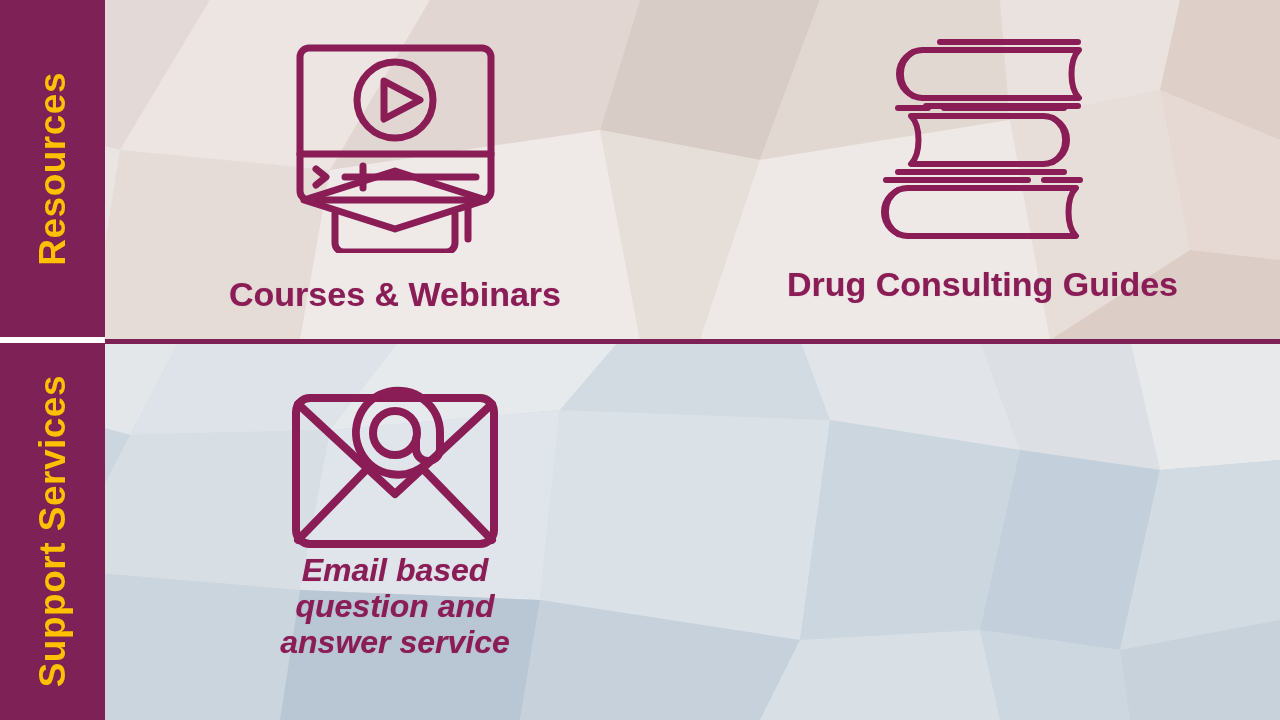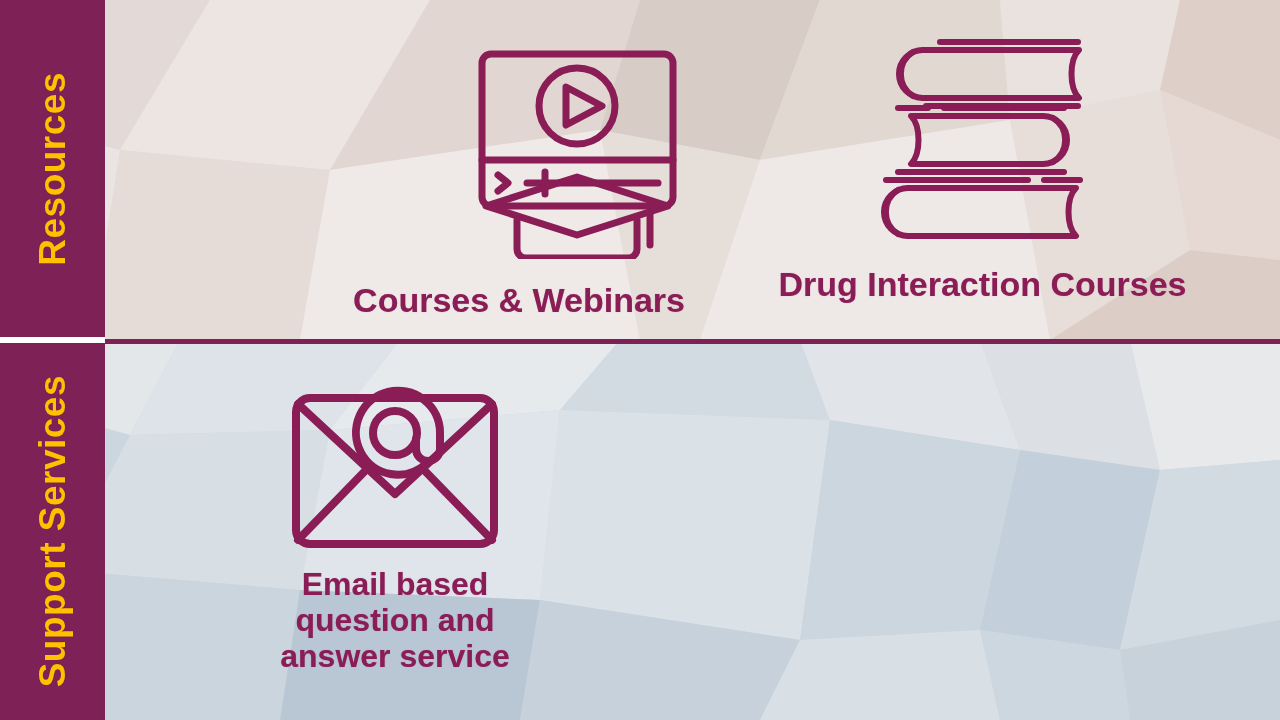--- a/index.html
+++ b/index.html
@@ -38,31 +38,31 @@
 
   
   .content{position:absolute;left:105px;top:0;width:1175px;height:720px;}
   .cell{position:absolute;display:flex;flex-direction:column;align-items:center;}
   .cell .icon{display:flex;align-items:flex-end;justify-content:center;}
   .caption{
     color:#8a1c56;font-weight:bold;text-align:center;line-height:1.12;
     text-shadow:0 0 1px rgba(138,28,86,.35);
   }
 
-  #cell-courses{left:0;top:34px;width:580px;align-items:flex-end;}
+  #cell-courses{left:0;top:28px;width:580px;}
   #cell-courses .icon{height:225px;}
   #cell-courses .caption{font-size:34px;margin-top:22px;}
 
   #cell-books{left:580px;top:18px;width:595px;}
   #cell-books .icon{height:225px;}
   #cell-books .caption{font-size:34px;margin-top:22px;}
 
   #cell-email{left:0;top:358px;width:580px;}
   #cell-email .icon{height:195px;}
-  #cell-email .caption{font-size:32px;margin-top:14px;}
+  #cell-email .caption{font-size:32px;font-style:italic;}
 
   #cell-consult{left:580px;top:352px;width:595px;}
   #cell-consult .icon{height:200px;}
   #cell-consult .caption{font-size:32px;margin-top:14px;}
 
   svg{display:block;}
 </style>
 </head>
 <body>
 
@@ -190,21 +190,21 @@
             <line x1="30" y1="144" x2="196" y2="144"></line>
 
             <path d="M40 160 h168 c-10 10 -10 38 0 48 h-168"></path>
             <path d="M40 160 a24 24 0 0 0 0 48"></path>
             <path d="M30 162 a26 26 0 0 0 0 44"></path>
             <line x1="18" y1="152" x2="160" y2="152"></line>
             <line x1="176" y1="152" x2="212" y2="152"></line>
           </g>
         </svg>
       </div>
-      <div class="caption">Drug Interaction Courses</div>
+      <div class="caption">Drug Consulting Guides</div>
     </div>
 
     <div class="cell" id="cell-email">
       <div class="icon">
         <svg width="230" height="195" viewBox="0 0 230 195">
           <g fill="none" stroke="#8a1c56" stroke-width="8" stroke-linecap="round" stroke-linejoin="round">
 
             <rect x="16" y="40" width="198" height="146" rx="14"></rect>
 
             <path d="M18 46 L115 136 L212 46"></path>

